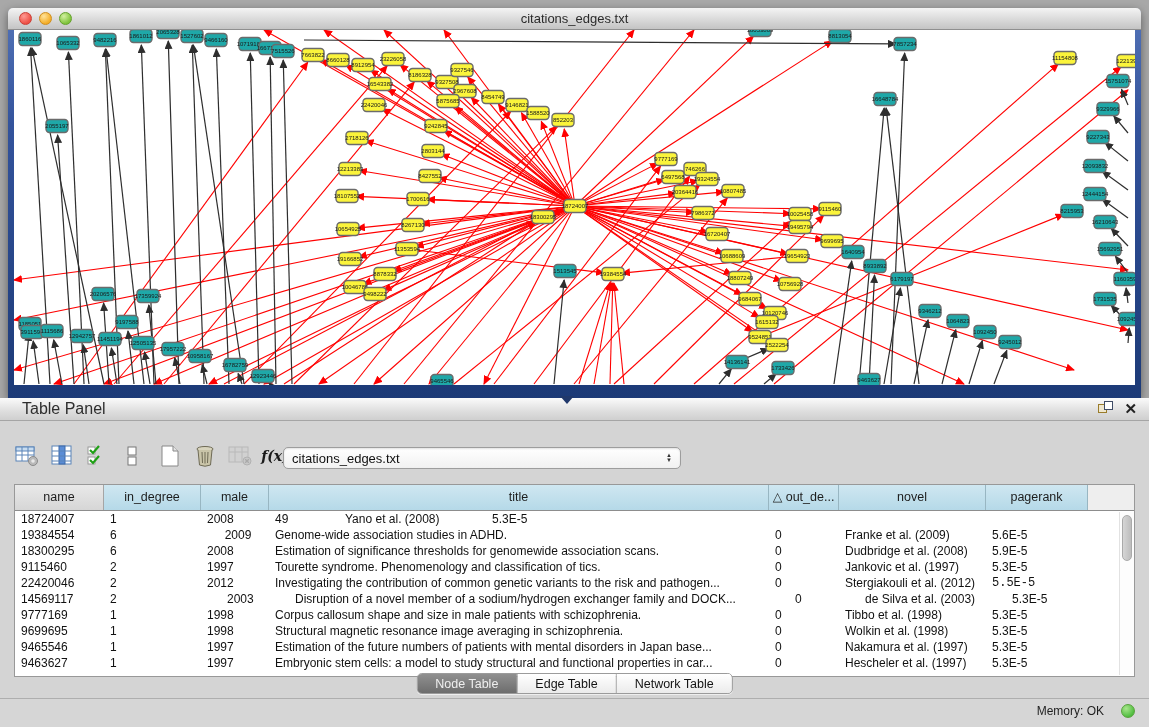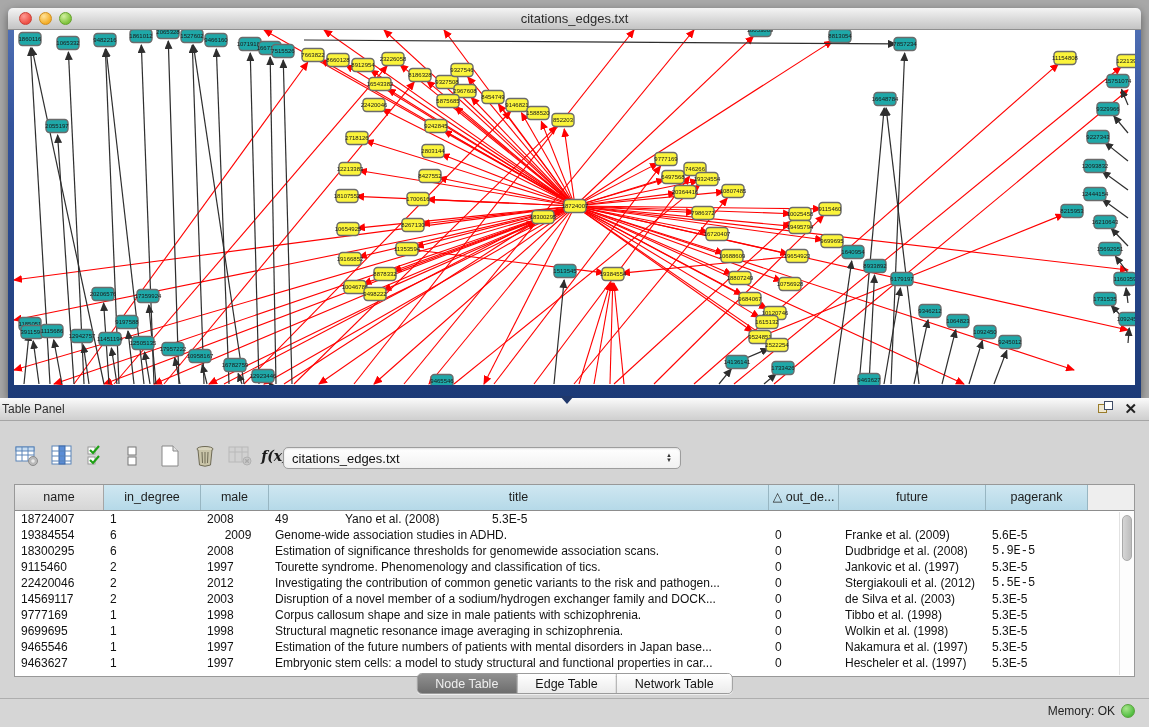--- a/index.html
+++ b/index.html
@@ -21,21 +21,21 @@
   .light.green  { background:radial-gradient(circle at 35% 30%, #d2f0a0, #7fc33c 70%); border:1px solid #64a12c; }
   .net-canvas { position:absolute; left:6px; top:22px; width:1121px; height:355px; background:#ffffff; overflow:hidden; }
   #net-svg { display:block; }
   .grip { position:absolute; left:560px; top:396px; width:0; height:0;
     border-left:7px solid transparent; border-right:7px solid transparent; border-top:8px solid #20386b; z-index:5; }
 
   
   .table-panel { position:absolute; left:0; top:398px; width:1149px; height:300px; background:#d4d4d4; }
   .panel-header { height:23px; background:linear-gradient(180deg,#fbfbfb,#dedede 60%,#cfcfcf);
     border-bottom:1px solid #a5a5a5; position:relative; }
-  .panel-title { font-size:12px; color:#2e2e2e; line-height:22px; padding-left:2px; }
+  .panel-title { font-size:16px; color:#2e2e2e; line-height:22px; padding-left:22px; }
   .panel-header-icons { position:absolute; right:12px; top:3px; display:flex; align-items:center; gap:10px; }
   .float-icon { position:relative; width:16px; height:16px; }
   .float-icon .sq1 { position:absolute; left:0; top:3px; width:9px; height:9px; border:1.5px solid #9a7c2a; background:#efe7cf; }
   .float-icon .sq2 { position:absolute; left:6px; top:0; width:9px; height:9px; border:1.5px solid #3f4c66; background:#fff; }
   .close-x { font-size:15px; font-weight:bold; color:#222; line-height:16px; cursor:default; }
 
   .toolbar { position:absolute; left:14px; top:44px; height:28px; display:flex; align-items:center; }
   .tb-icon { width:26px; height:24px; display:flex; align-items:center; justify-content:center; margin-right:9px; }
   .tb-icon.gap { margin-right:12px; }
   .fx-label { font-family:"DejaVu Serif", serif; font-style:italic; font-weight:bold; font-size:14px; color:#1a1a1a; }
@@ -58,21 +58,21 @@
     background:linear-gradient(90deg,#d6d6d6,#bdbdbd); border:1px solid #aaaaaa; }
 
   .tabs { position:absolute; left:50%; top:275px; transform:translateX(-50%); display:flex; height:21px;
     border-radius:5px; overflow:hidden; border:1px solid #9b9b9b; box-shadow:0 1px 0 rgba(255,255,255,.6); }
   .tab { padding:0 18px; font-size:12.5px; line-height:20px; background:linear-gradient(180deg,#ffffff,#ebebeb);
     color:#141414; border-right:1px solid #a5a5a5; cursor:default; }
   .tab:last-child { border-right:none; }
   .tab.selected { background:linear-gradient(180deg,#909090,#6d6d6d); color:#efefef; }
 
   .status-bar { position:absolute; left:0; top:698px; width:1149px; height:29px; background:#d6d6d6; border-top:1px solid #aeaeae; }
-  .mem { position:absolute; right:14px; top:5px; display:flex; align-items:center; gap:6px;padding-left:42px; }
+  .mem { position:absolute; right:14px; top:5px; display:flex; align-items:center; gap:17px;padding-left:42px; }
   .mem-label { font-size:12px; color:#1f1f1f; }
   .mem-dot { width:14px; height:14px; border-radius:50%; border:1px solid #59a23d;
     background:radial-gradient(circle at 35% 30%, #a8e68c, #4cbb3c 75%); }
 </style>
 </head>
 <body>
 
 <div class="net-window">
   <div class="titlebar">
     <div class="lights">
@@ -760,21 +760,21 @@
       </span>
   </div>
 
   <div class="table-wrap">
     <div class="thead" id="thead">
         <div class="th" style="width: 89px;">name</div>
         <div class="th" style="width: 97px;">in_degree</div>
         <div class="th" style="width: 68px;">male</div>
         <div class="th" style="width: 500px;">title</div>
         <div class="th" style="width: 70px;">△ out_de...</div>
-        <div class="th" style="width: 147px;">future</div>
+        <div class="th" style="width: 147px;">novel</div>
         <div class="th" style="width: 102px;">pagerank</div>
       </div>
     <div class="tbody" id="tbody">
         <div class="tr">
           <div class="td" style="width: 89px;">18724007</div>
           <div class="td" style="width: 97px;">1</div>
           <div class="td" style="width: 68px;">2008</div>
           <div class="td" style="width: 70px;">49</div>
           <div class="td" style="width: 147px;">Yano et al. (2008)</div>
           <div class="td" style="width: 102px;">5.3E-5</div>
@@ -788,21 +788,21 @@
           <div class="td" style="width: 147px;">Franke et al. (2009)</div>
           <div class="td" style="width: 102px;">5.6E-5</div>
         </div>
         <div class="tr">
           <div class="td" style="width: 89px;">18300295</div>
           <div class="td" style="width: 97px;">6</div>
           <div class="td" style="width: 68px;">2008</div>
           <div class="td" style="width: 500px;">Estimation of significance thresholds for genomewide association scans.</div>
           <div class="td" style="width: 70px;">0</div>
           <div class="td" style="width: 147px;">Dudbridge et al. (2008)</div>
-          <div class="td" style="width: 102px; font-family: Liberation Mono, monospace;">5.9E-5</div>
+          <div class="td" style="width: 102px;">5.9E-5</div>
         </div>
         <div class="tr">
           <div class="td" style="width: 89px;">9115460</div>
           <div class="td" style="width: 97px;">2</div>
           <div class="td" style="width: 68px;">1997</div>
           <div class="td" style="width: 500px;">Tourette syndrome. Phenomenology and classification of tics.</div>
           <div class="td" style="width: 70px;">0</div>
           <div class="td" style="width: 147px;">Jankovic et al. (1997)</div>
           <div class="td" style="width: 102px;">5.3E-5</div>
         </div>
@@ -811,21 +811,21 @@
           <div class="td" style="width: 97px;">2</div>
           <div class="td" style="width: 68px;">2012</div>
           <div class="td" style="width: 500px;">Investigating the contribution of common genetic variants to the risk and pathogen...</div>
           <div class="td" style="width: 70px;">0</div>
           <div class="td" style="width: 147px;">Stergiakouli et al. (2012)</div>
           <div class="td" style="width: 102px; font-family: Liberation Mono, monospace;">5.5E-5</div>
         </div>
         <div class="tr">
           <div class="td" style="width: 89px;">14569117</div>
           <div class="td" style="width: 97px;">2</div>
-          <div class="td" style="width: 68px;">2003</div>
+          <div class="td" style="width: 68px; margin-left: 20px;">2003</div>
           <div class="td" style="width: 500px;">Disruption of a novel member of a sodium/hydrogen exchanger family and DOCK...</div>
           <div class="td" style="width: 70px;">0</div>
           <div class="td" style="width: 147px;">de Silva et al. (2003)</div>
           <div class="td" style="width: 102px;">5.3E-5</div>
         </div>
         <div class="tr">
           <div class="td" style="width: 89px;">9777169</div>
           <div class="td" style="width: 97px;">1</div>
           <div class="td" style="width: 68px;">1998</div>
           <div class="td" style="width: 500px;">Corpus callosum shape and size in male patients with schizophrenia.</div>

